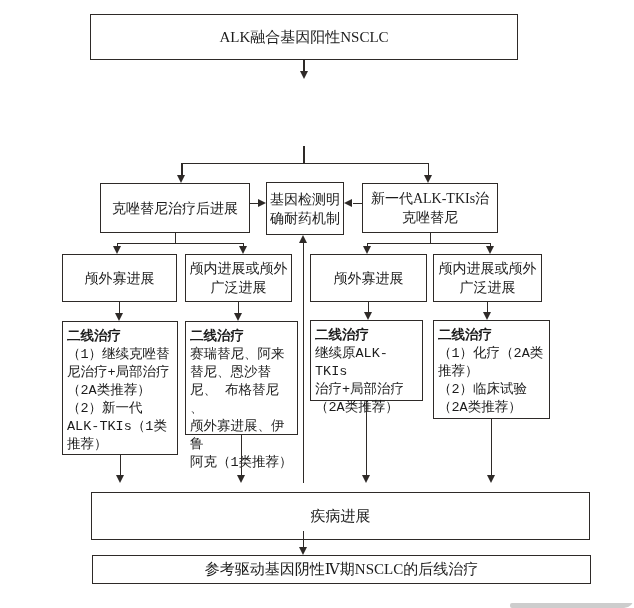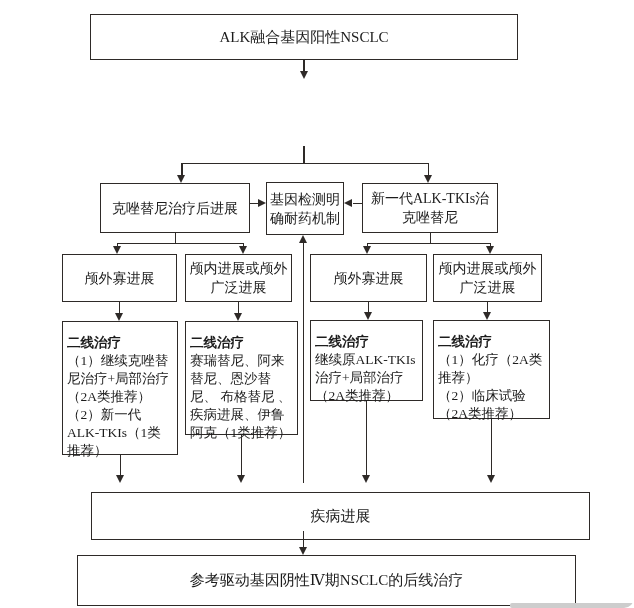--- a/index.html
+++ b/index.html
@@ -7,21 +7,21 @@
     position:relative;width:634px;height:608px;background:#ffffff;overflow:hidden;
     font-family:"Liberation Serif","DejaVu Serif",serif;color:#1c1c1c;border-radius:10px;
   }
   .node{
     position:absolute;border:1.5px solid #2e2a28;background:#fff;box-sizing:border-box;
     display:flex;flex-direction:column;align-items:center;justify-content:center;
     text-align:center;font-size:14px;line-height:19px;
   }
   .node .body{white-space:pre-line;}
   .node .title{font-weight:bold;}
-  .node.left-align{align-items:flex-start;justify-content:flex-start;text-align:left;padding:12px 4px;}
+  .node.left-align{align-items:flex-start;justify-content:flex-start;text-align:left;padding:6px 4px;font-family:Liberation Mono, monospace;}
   .big{font-size:15px;}
   .small{font-size:13.5px;line-height:18px;}
   .vline,.hline{position:absolute;background:#2e2a28;}
   .vline{width:1.5px;}
   .hline{height:1.5px;}
   .arr{position:absolute;width:0;height:0;}
   .arr-d{border-left:4.5px solid transparent;border-right:4.5px solid transparent;border-top:8px solid #2e2a28;}
   .arr-u{border-left:4.5px solid transparent;border-right:4.5px solid transparent;border-bottom:8px solid #2e2a28;}
   .arr-r{border-top:4.5px solid transparent;border-bottom:4.5px solid transparent;border-left:8px solid #2e2a28;}
   .arr-l{border-top:4.5px solid transparent;border-bottom:4.5px solid transparent;border-right:8px solid #2e2a28;}
@@ -71,42 +71,42 @@
 （2A类推荐）
 （2）新一代
 ALK-TKIs（1类
 推荐）</span>
   </div>
   <div class="node small left-align" style="left:185px;top:321px;width:113px;height:114px;">
     <span class="title">二线治疗</span>
     <span class="body">赛瑞替尼、阿来
 替尼、恩沙替
 尼、 布格替尼 、
-疾病进展、伊鲁
+颅外寡进展、伊鲁
 阿克（1类推荐）</span>
   </div>
   <div class="node small left-align" style="left:310px;top:320px;width:113px;height:81px;">
     <span class="title">二线治疗</span>
     <span class="body">继续原ALK-TKIs
 治疗+局部治疗
 （2A类推荐）</span>
   </div>
   <div class="node small left-align" style="left:433px;top:320px;width:117px;height:99px;">
     <span class="title">二线治疗</span>
     <span class="body">（1）化疗（2A类
 推荐）
 （2）临床试验
 （2A类推荐）</span>
   </div>
 
   <div class="node big" style="left:91px;top:492px;width:499px;height:48px;">
     <span class="body">疾病进展</span>
   </div>
 
-  <div class="node big" style="left:77px;top:555px;width:499px;height:51px;">
+  <div class="node big" style="left:92px;top:555px;width:499px;height:29px;">
     <span class="body">参考驱动基因阴性Ⅳ期NSCLC的后线治疗</span>
   </div>
 
   <div class="vline" style="left:303.25px;top:60px;height:12px;"></div>
   <div class="arr arr-d" style="left:299.5px;top:71px;"></div>
 
   <div class="vline" style="left:303.25px;top:146px;height:17px;"></div>
   <div class="hline" style="left:181.5px;top:162.5px;width:246.5px;"></div>
   <div class="vline" style="left:181px;top:163px;height:13px;"></div>
   <div class="arr arr-d" style="left:177px;top:175px;"></div>

